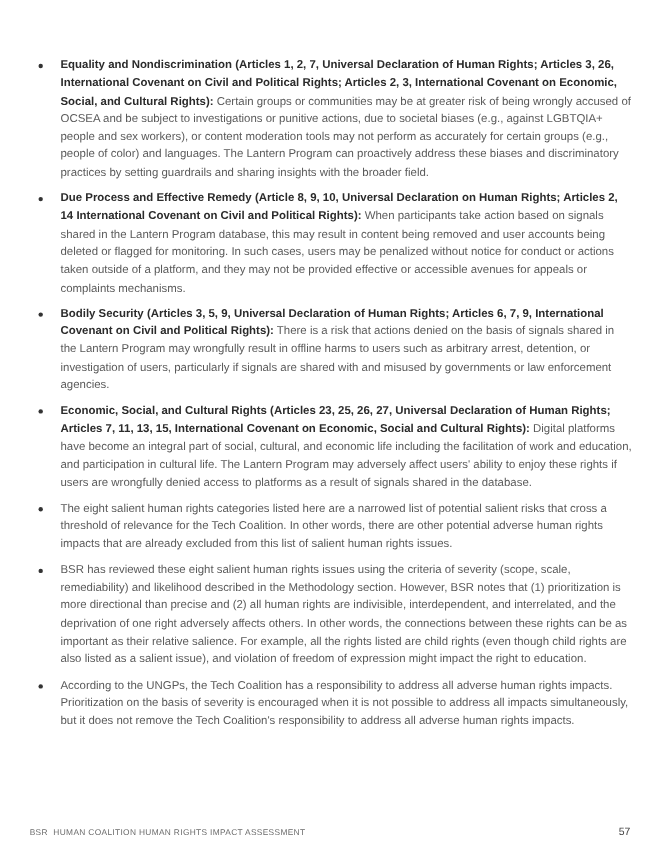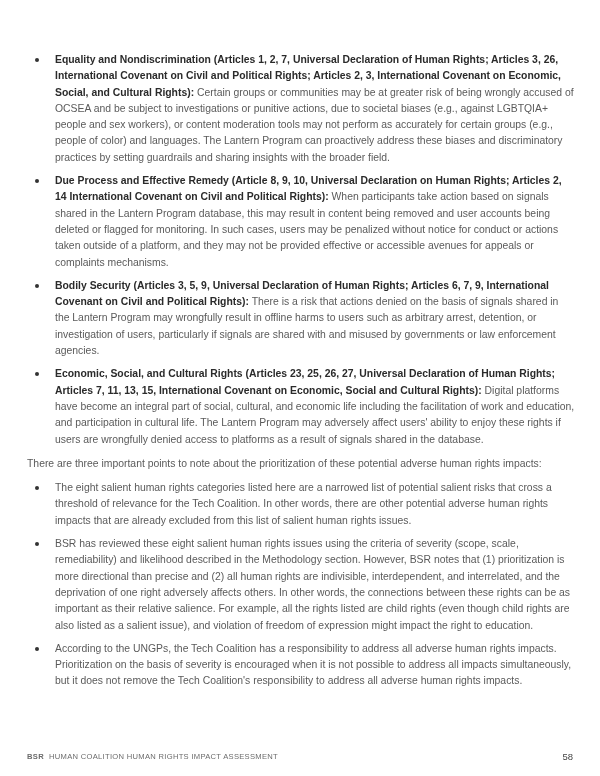--- a/index.html
+++ b/index.html
@@ -9,21 +9,21 @@
   .content { position: absolute; left: 27px; top: 52px; width: 548px; }
   ul.bullets { list-style: none; margin: 0; padding: 0; }
   ul.bullets li { position: relative; padding-left: 28px; font-size: 10.4px;
                   line-height: 16.3px; margin-bottom: 7px; color: #5a5a5a; }
   ul.bullets li .dot { position: absolute; left: 8px; top: 6px; width: 4px; height: 4px;
                        border-radius: 50%; background: #333333; }
   .bold-head { font-weight: bold; color: #2b2b2b; }
   .intro { font-size: 10.4px; line-height: 16.3px; margin: 8px 0 8px 0; color: #5a5a5a; }
   .footer { position: absolute; left: 27px; right: 27px; top: 752px; height: 14px; }
   .footer-left { position: absolute; left: 0; top: 0; font-size: 7.6px; letter-spacing: 0.3px; color: #6b6b6b; }
-  .footer-left .brand { margin-right: 5px; font-weight: bold; }
+  .footer-left .brand { margin-right: 5px; }
   .footer-right { position: absolute; right: 0; top: -1px; font-size: 9.5px; color: #444444; }
 </style>
 </head>
 <body>
 
 <div class="page">
   <div class="content">
 
     <ul class="bullets">
       <li>
@@ -41,21 +41,20 @@
         <span class="bold-head">Bodily Security (Articles 3, 5, 9, Universal Declaration of Human Rights; Articles 6, 7, 9, International Covenant on Civil and Political Rights):</span>
         <span>There is a risk that actions denied on the basis of signals shared in the Lantern Program may wrongfully result in offline harms to users such as arbitrary arrest, detention, or investigation of users, particularly if signals are shared with and misused by governments or law enforcement agencies.</span>
       </li>
       <li>
         <span class="dot"></span>
         <span class="bold-head">Economic, Social, and Cultural Rights (Articles 23, 25, 26, 27, Universal Declaration of Human Rights; Articles 7, 11, 13, 15, International Covenant on Economic, Social and Cultural Rights):</span>
         <span>Digital platforms have become an integral part of social, cultural, and economic life including the facilitation of work and education, and participation in cultural life. The Lantern Program may adversely affect users' ability to enjoy these rights if users are wrongfully denied access to platforms as a result of signals shared in the database.</span>
       </li>
     </ul>
 
-    <p class="intro">There are three important points to note about the prioritization of these potential adverse human rights impacts:</p>
 
     <ul class="bullets">
       <li>
         <span class="dot"></span>
         <span>The eight salient human rights categories listed here are a narrowed list of potential salient risks that cross a threshold of relevance for the Tech Coalition. In other words, there are other potential adverse human rights impacts that are already excluded from this list of salient human rights issues.</span>
       </li>
       <li>
         <span class="dot"></span>
         <span>BSR has reviewed these eight salient human rights issues using the criteria of severity (scope, scale, remediability) and likelihood described in the Methodology section. However, BSR notes that (1) prioritization is more directional than precise and (2) all human rights are indivisible, interdependent, and interrelated, and the deprivation of one right adversely affects others. In other words, the connections between these rights can be as important as their relative salience. For example, all the rights listed are child rights (even though child rights are also listed as a salient issue), and violation of freedom of expression might impact the right to education.</span>
       </li>
@@ -63,15 +62,15 @@
         <span class="dot"></span>
         <span>According to the UNGPs, the Tech Coalition has a responsibility to address all adverse human rights impacts. Prioritization on the basis of severity is encouraged when it is not possible to address all impacts simultaneously, but it does not remove the Tech Coalition's responsibility to address all adverse human rights impacts.</span>
       </li>
     </ul>
   </div>
 
   <div class="footer">
     <div class="footer-left">
       <span class="brand">BSR</span><span>HUMAN COALITION HUMAN RIGHTS IMPACT ASSESSMENT</span>
     </div>
-    <div class="footer-right">58</div>
+    <div class="footer-right">57</div>
   </div>
 </div>
 
 </body></html>

